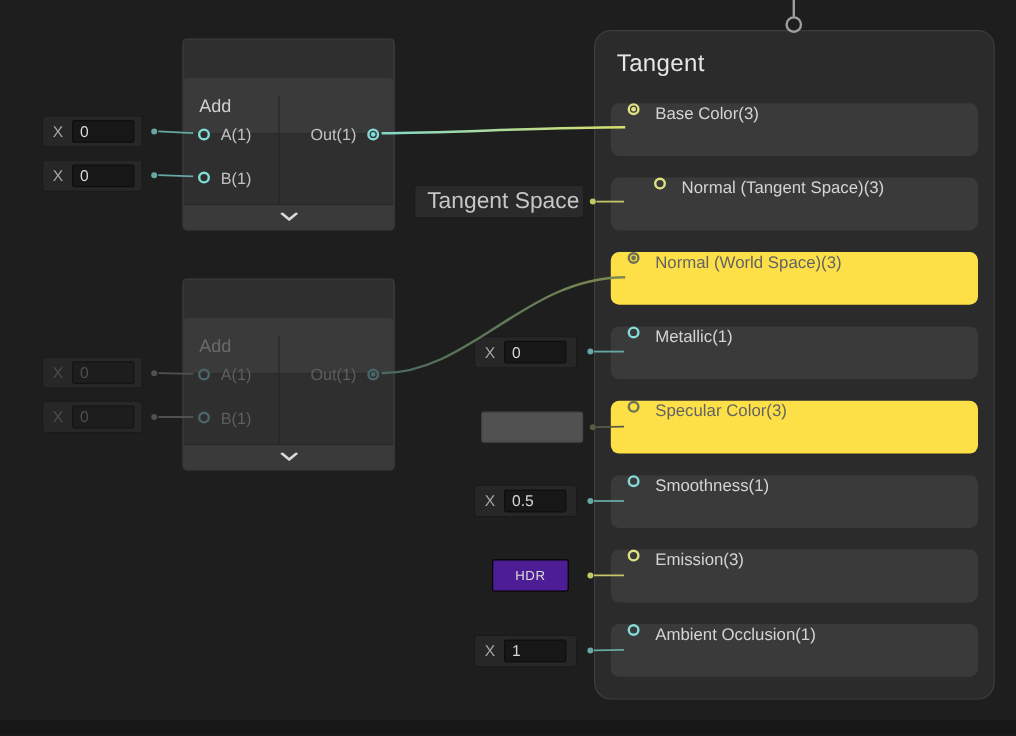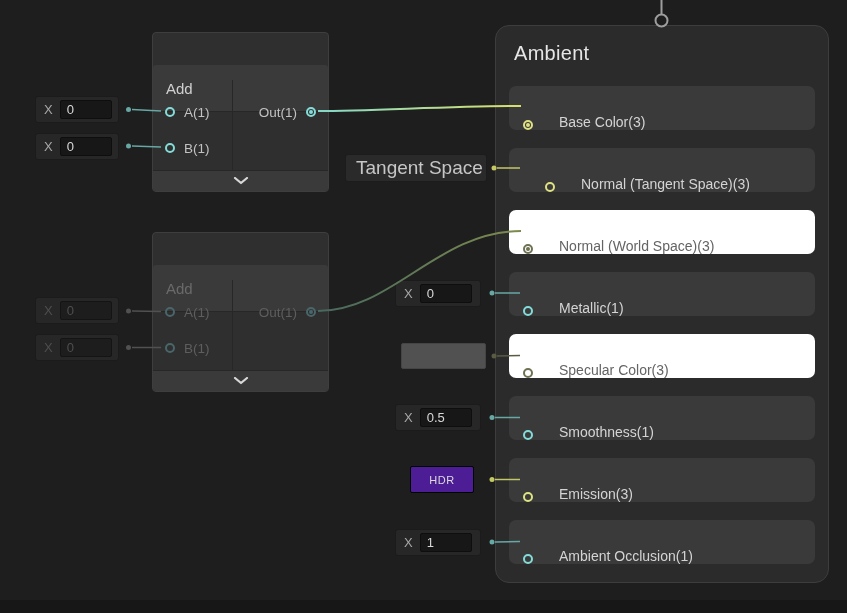--- a/index.html
+++ b/index.html
@@ -22,25 +22,25 @@
   .vec3{color:var(--vec3-port,#dfe283);}
 
   
   #fragment{
     position:absolute;left:495px;top:25px;width:334px;height:558px;box-sizing:border-box;
     background:#2b2b2b;border:1px solid #3d3d3d;border-radius:14px;
   }
   .frag-title{position:absolute;left:18px;top:16px;font-size:20px;color:#e6e6e6;letter-spacing:.3px;}
   .frag-row{
     position:absolute;left:13px;width:306px;height:44px;box-sizing:border-box;
-    background:#3a3a3a;border-radius:7px;display:flex;align-items:flex-end;
-    padding-left:14px;gap:26px;
+    background:#3a3a3a;border-radius:7px;display:flex;align-items:flex-start;
+    padding-left:14px;gap:13px;
   }
   .frag-row .label{font-size:14px;color:#d4d4d4;white-space:nowrap;}
-  .frag-row.dim{background:#ffffff;}
+  .frag-row.dim{background:#fde047;}
   .frag-row.dim .label{color:#646464;}
   .frag-row.dim .port.vec3{color:var(--vec3-dim,#6e7152);}
 
   
   .add-node{
     position:absolute;width:177px;height:160px;box-sizing:border-box;
     background:#2f2f2f;border:1px solid #3e3e3e;border-radius:4px;
   }
   .add-header{
     position:absolute;top:0;left:0;right:0;height:47px;box-sizing:border-box;
@@ -238,21 +238,21 @@
   <div class="hdr-field">
     <span>HDR</span>
   </div>
 
   <div class="float-field" style="left:395px;top:529px;width:86px;">
     <span class="ff-label">X</span>
     <span class="ff-value">1</span>
   </div>
 
   <div id="fragment">
-    <div class="frag-title">Ambient</div>
+    <div class="frag-title">Tangent</div>
 
     <div class="frag-row" style="top:60px;">
       <span class="port vec3 connected"></span>
       <span class="label">Base Color(3)</span>
     </div>
     <div class="frag-row" style="top:122px;padding-left:36px;">
       <span class="port vec3"></span>
       <span class="label">Normal (Tangent Space)(3)</span>
     </div>
     <div class="frag-row dim" style="top:184px;">

